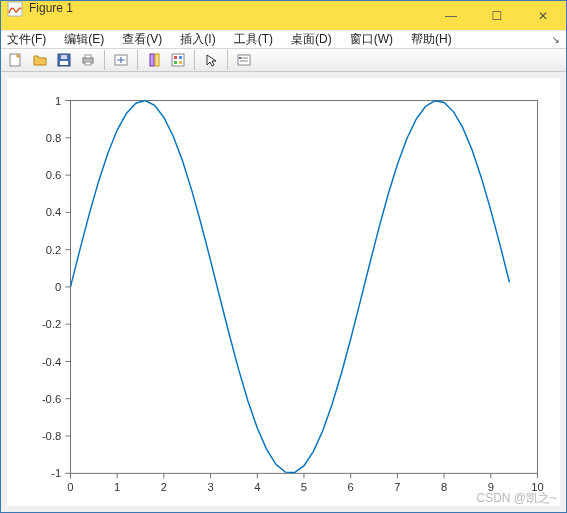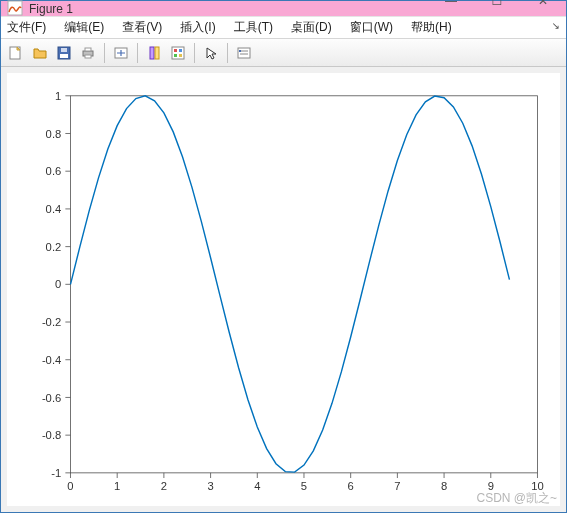--- a/index.html
+++ b/index.html
@@ -15,25 +15,25 @@
   .window {
     width: 567px;
     height: 513px;
     border: 1px solid #3a78b5;
     background: #f0f0f0;
     display: flex;
     flex-direction: column;
   }
   
   .titlebar {
-    height: 16px;
-    background: #f9a8d4;
+    height: 30px;
+    background: #fde047;
     border-bottom: 1px solid #e5e5e5;
     display: flex;
-    align-items: flex-end;
+    align-items: flex-start;
     padding: 0 0 0 6px;
   }
   .titlebar .app-icon {
     width: 16px; height: 16px;
     margin-right: 6px;
     display: inline-flex; align-items: center; justify-content: center;
   }
   .titlebar .title { flex: 0 0 auto; font-size: 12px; color: #333; }
   .titlebar .spacer { flex: 1 1 auto; }
   .win-btn {

